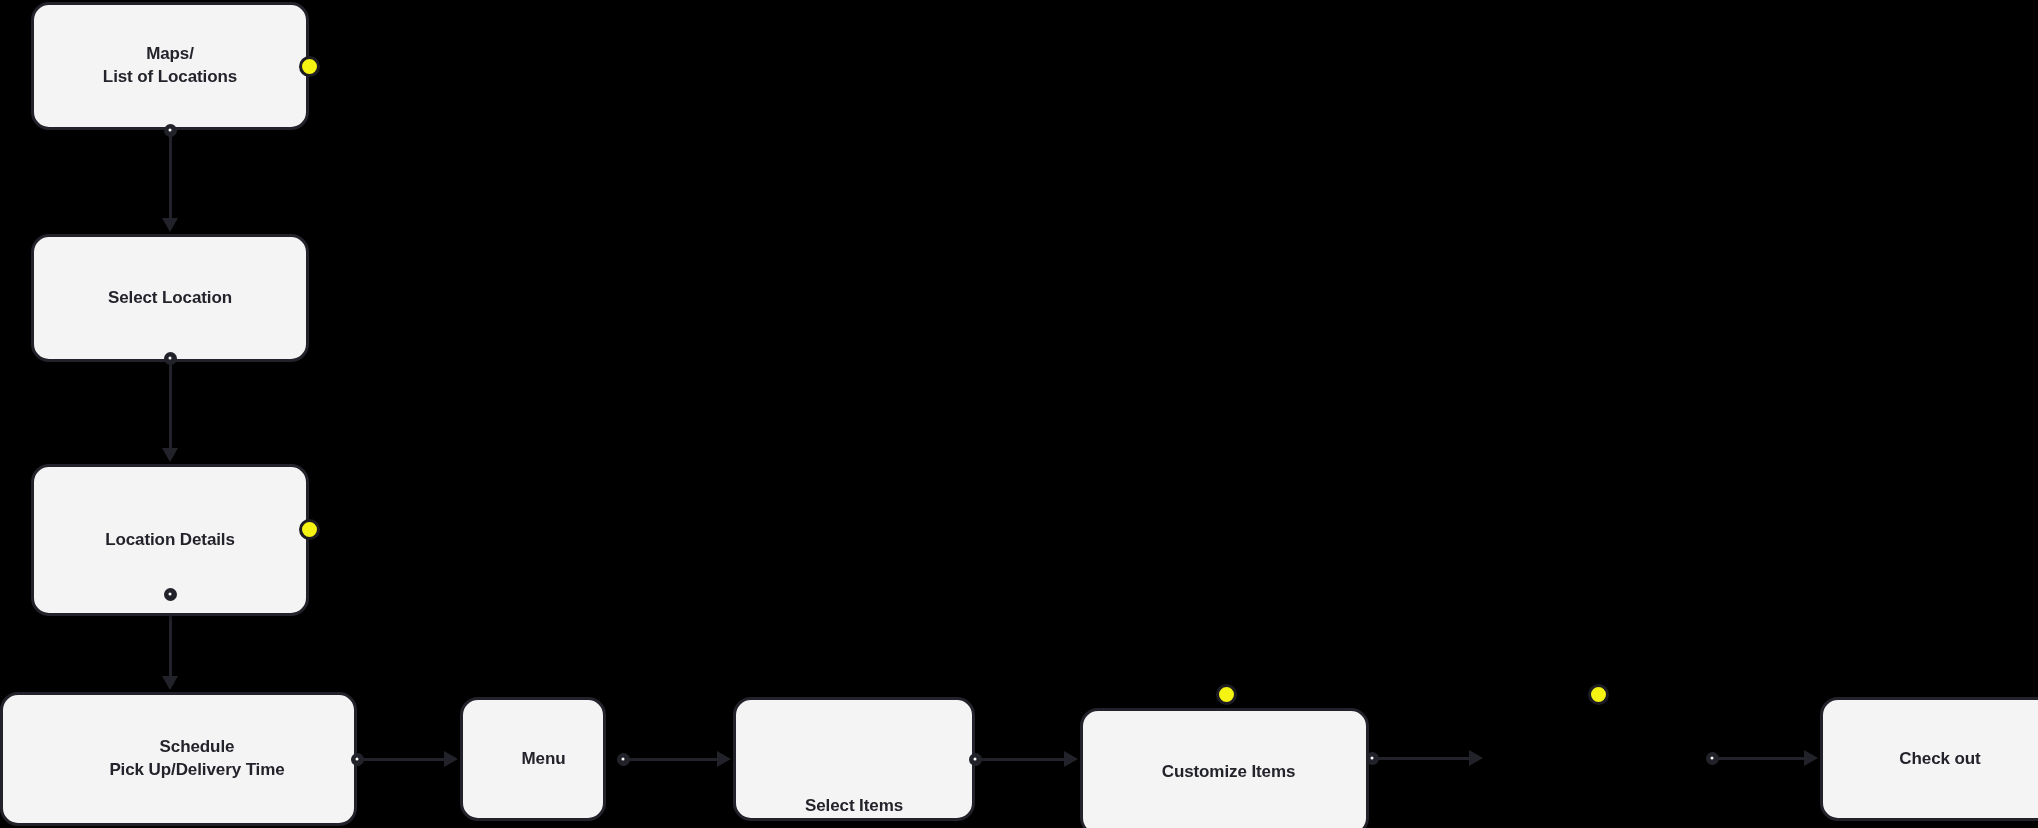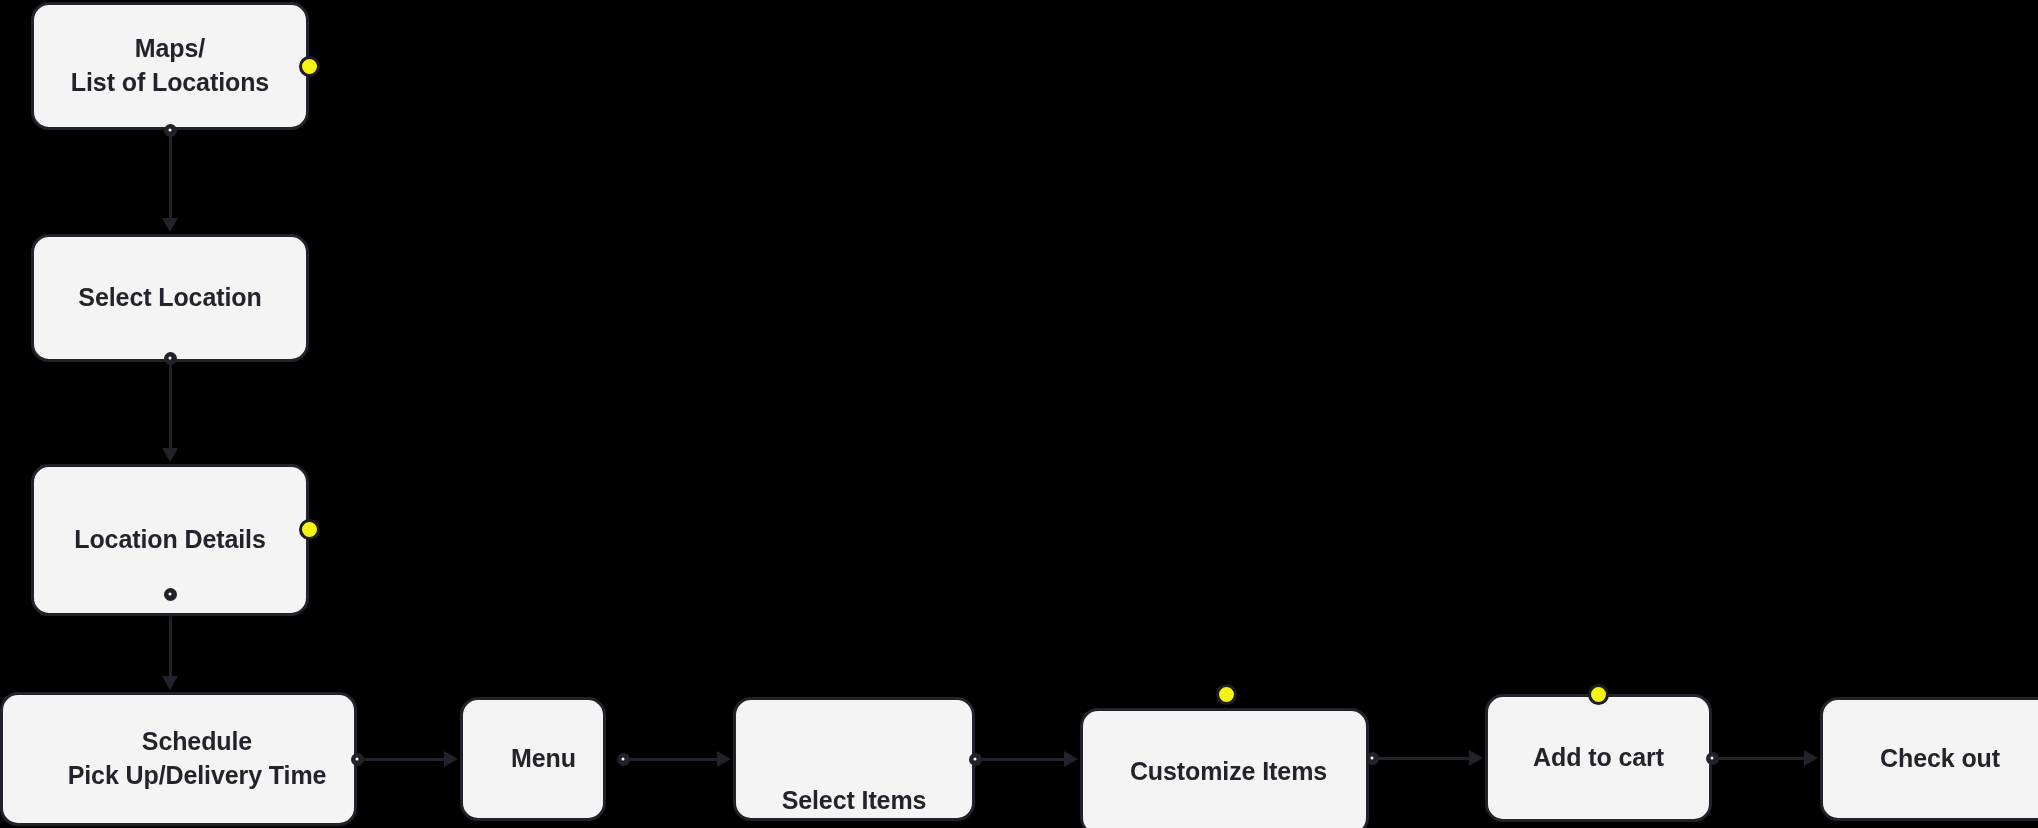--- a/index.html
+++ b/index.html
@@ -27,21 +27,21 @@
     box-sizing: border-box;
     background: #f4f4f4;
     border: 3px solid #22222a;
     border-radius: 18px;
     display: flex;
     align-items: center;
     justify-content: center;
     text-align: center;
     color: #23232b;
     font-weight: bold;
-    font-size: 25px;
+    font-size: 17px;
     line-height: 1.35;
     letter-spacing: -0.1px;
     box-shadow: 0 2px 4px rgba(0,0,0,0.35);
     z-index: 3;
   }
   .node .label {
     padding: 0 14px;
     white-space: pre-line;
   }
 
@@ -159,20 +159,17 @@
     <div class="node" style="left: 460px; top: 697px; width: 146px; height: 124px; padding-left: 21px;">
       <div class="label">Menu</div>
     </div>
     <div class="node" style="left: 733px; top: 697px; width: 242px; height: 124px; align-items: flex-end;">
       <div class="label">Select Items</div>
     </div>
     <div class="node" style="left: 1080px; top: 708px; width: 289px; height: 128px; padding-left: 8px;">
       <div class="label">Customize Items</div>
     </div>
     <div class="dot-yellow" style="background: rgb(245, 243, 18); left: 1215.5px; top: 683.5px;"></div>
-    <div class="node" style="left: 1485px; top: 694px; width: 227px; height: 128px;">
-      <div class="label">Add to cart</div>
-    </div>
     <div class="dot-yellow" style="background: rgb(245, 243, 18); left: 1588px; top: 683.5px;"></div>
     <div class="node" style="left: 1820px; top: 697px; width: 240px; height: 124px;">
       <div class="label">Check out</div>
     </div>
   </div>
 
 </body></html>

